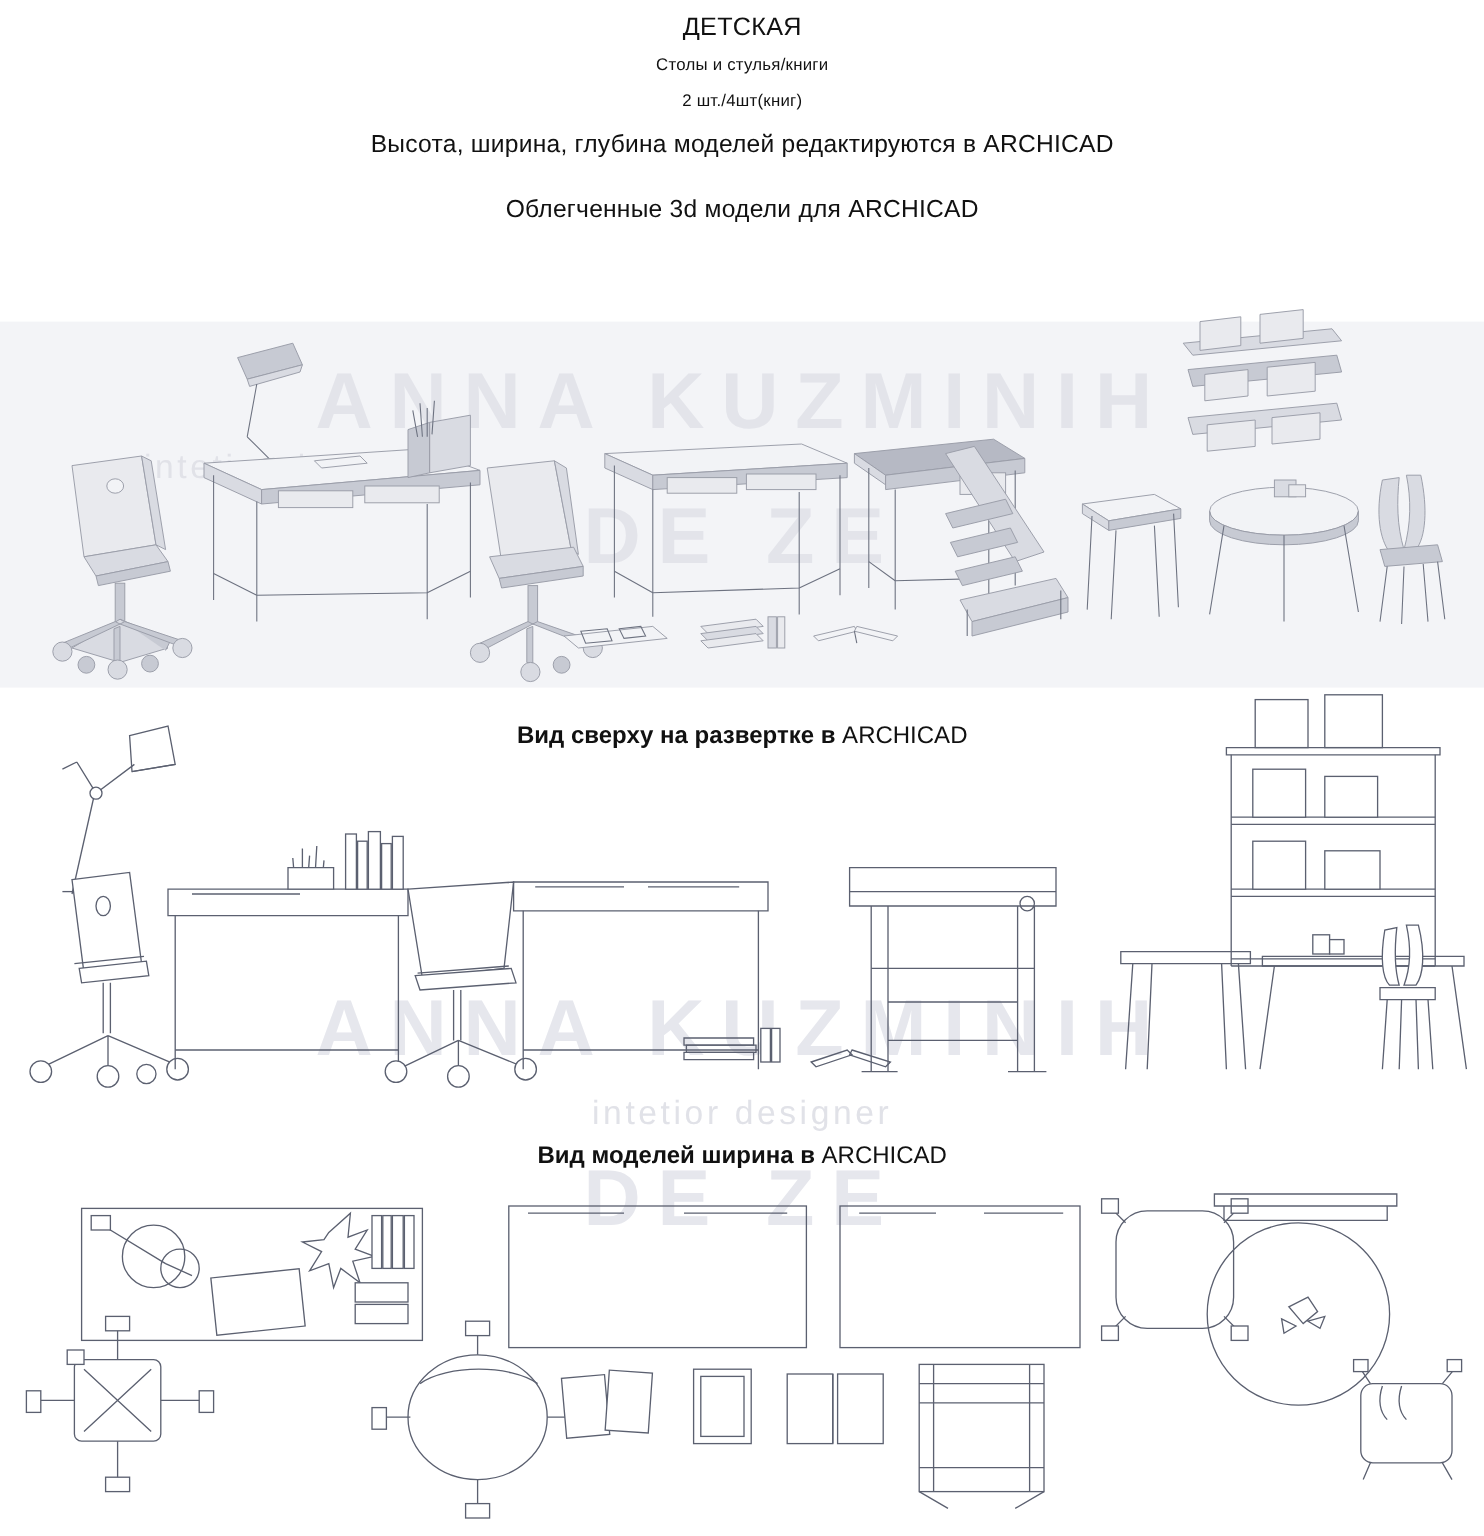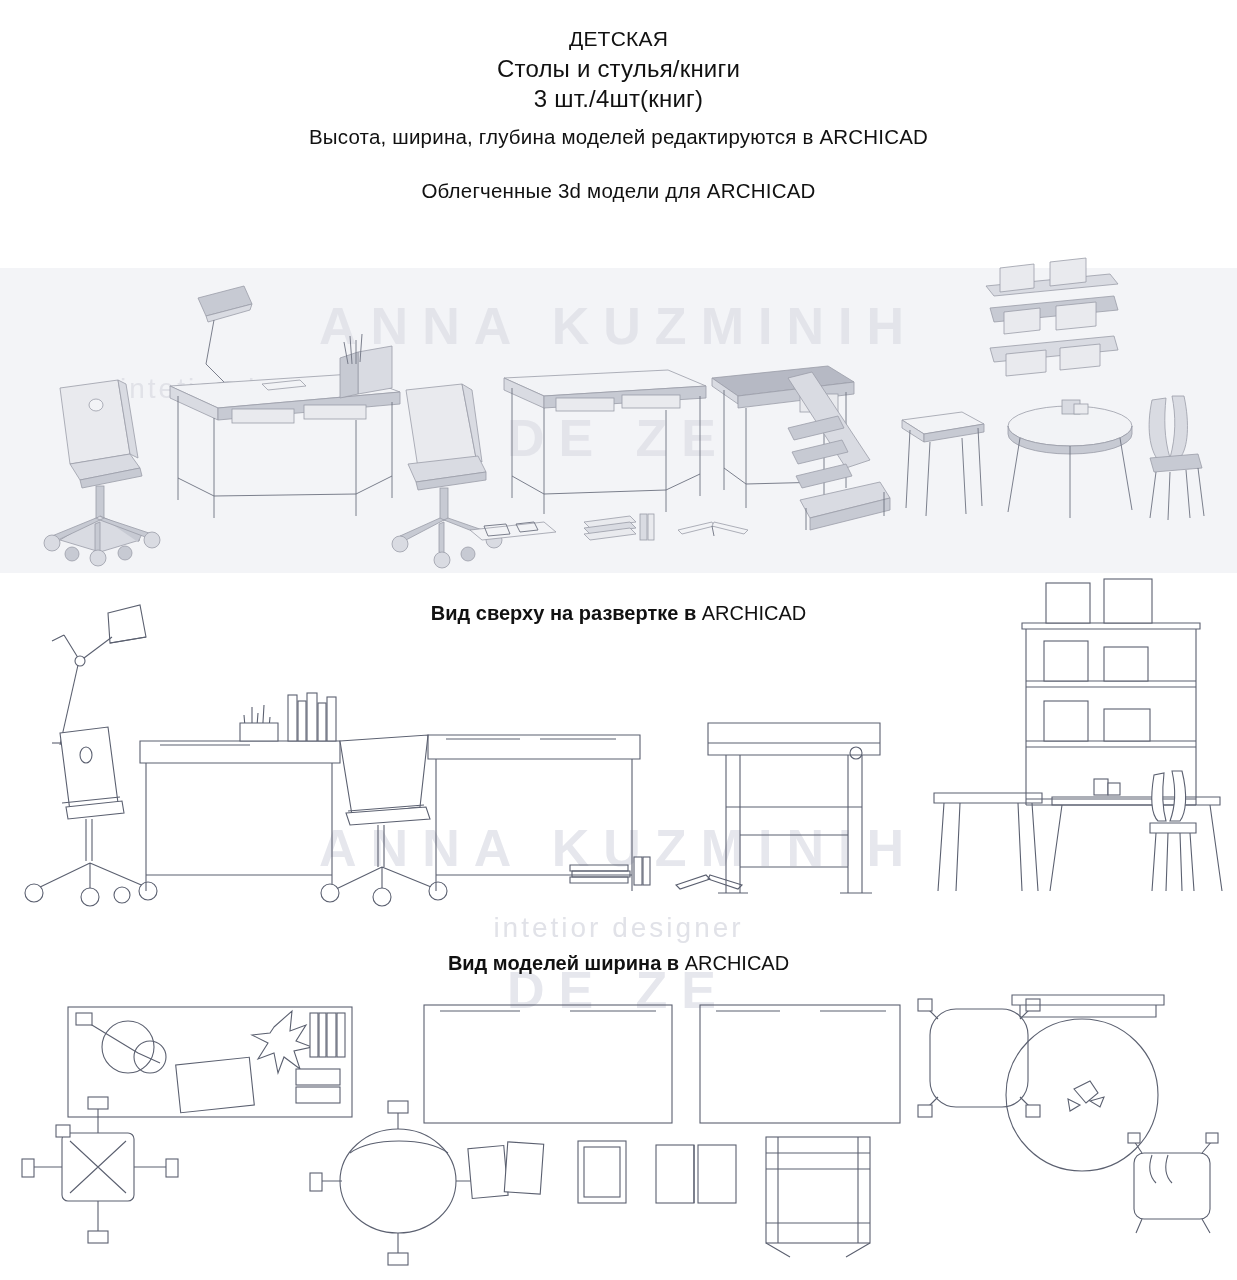--- a/index.html
+++ b/index.html
@@ -12,31 +12,31 @@
     width: 1237px;
     height: 1280px;
     position: relative;
     font-family: "Liberation Sans", sans-serif;
     color: #1a1a1a;
     overflow: hidden;
   }
 
   
   .header {
-    padding-top: 24px;
+    padding-top: 8px;
     text-align: center;
   }
   .header .line {
     font-size: 21px;
     line-height: 30px;
     color: #111;
     letter-spacing: 0.2px;
   }
   .header .line.sub {
-    font-size: 24px;
+    font-size: 14px;
   }
   .header .line.wide {
     font-size: 20.5px;
     margin-top: 8px;
   }
   .header .line4 {
     margin-top: 24px;
     font-size: 20.5px;
   }
 
@@ -52,21 +52,21 @@
   .watermark {
     position: absolute;
     width: 100%;
     text-align: center;
     pointer-events: none;
     user-select: none;
     color: #e3e4ea;
     font-weight: bold;
     letter-spacing: 14px;
   }
-  .wm-main { font-size: 52px; text-align: center; }
+  .wm-main { font-size: 66px; text-align: center; }
   .wm-sub  { font-size: 28px; letter-spacing: 3px; font-weight: normal; color: #e1e2e8;}
   .wm-dark { color: #e6e7ed; }
 
   
   .caption {
     position: absolute;
     width: 100%;
     text-align: center;
     font-size: 20px;
     font-weight: bold;
@@ -92,21 +92,21 @@
   .g3 { fill: #c7cad3; stroke: #9a9da8; stroke-width: 0.8; }
   .g4 { fill: #b6b9c4; stroke: #9a9da8; stroke-width: 0.8; }
   .g5 { fill: #f2f3f6; stroke: #9a9da8; stroke-width: 0.8; }
 </style>
 </head>
 <body>
 
 <div class="header">
   <div class="line">ДЕТСКАЯ</div>
   <div class="line sub">Столы и стулья/книги</div>
-  <div class="line sub">3 шт./4шт(книг)</div>
+  <div class="line sub">2 шт./4шт(книг)</div>
   <div class="line wide">Высота, ширина, глубина моделей редактируются в ARCHICAD</div>
   <div class="line line4">Облегченные 3d модели для  ARCHICAD</div>
 </div>
 
 <div class="band" id="band-3d">
   <div class="watermark wm-main" style="top:28px;">ANNA  KUZMINIH</div>
   <div class="watermark wm-sub" style="top:105px;left:120px;width:auto;">intetior designer</div>
   <div class="watermark wm-main" style="top:140px;">DE ZE</div>
 </div>
 

